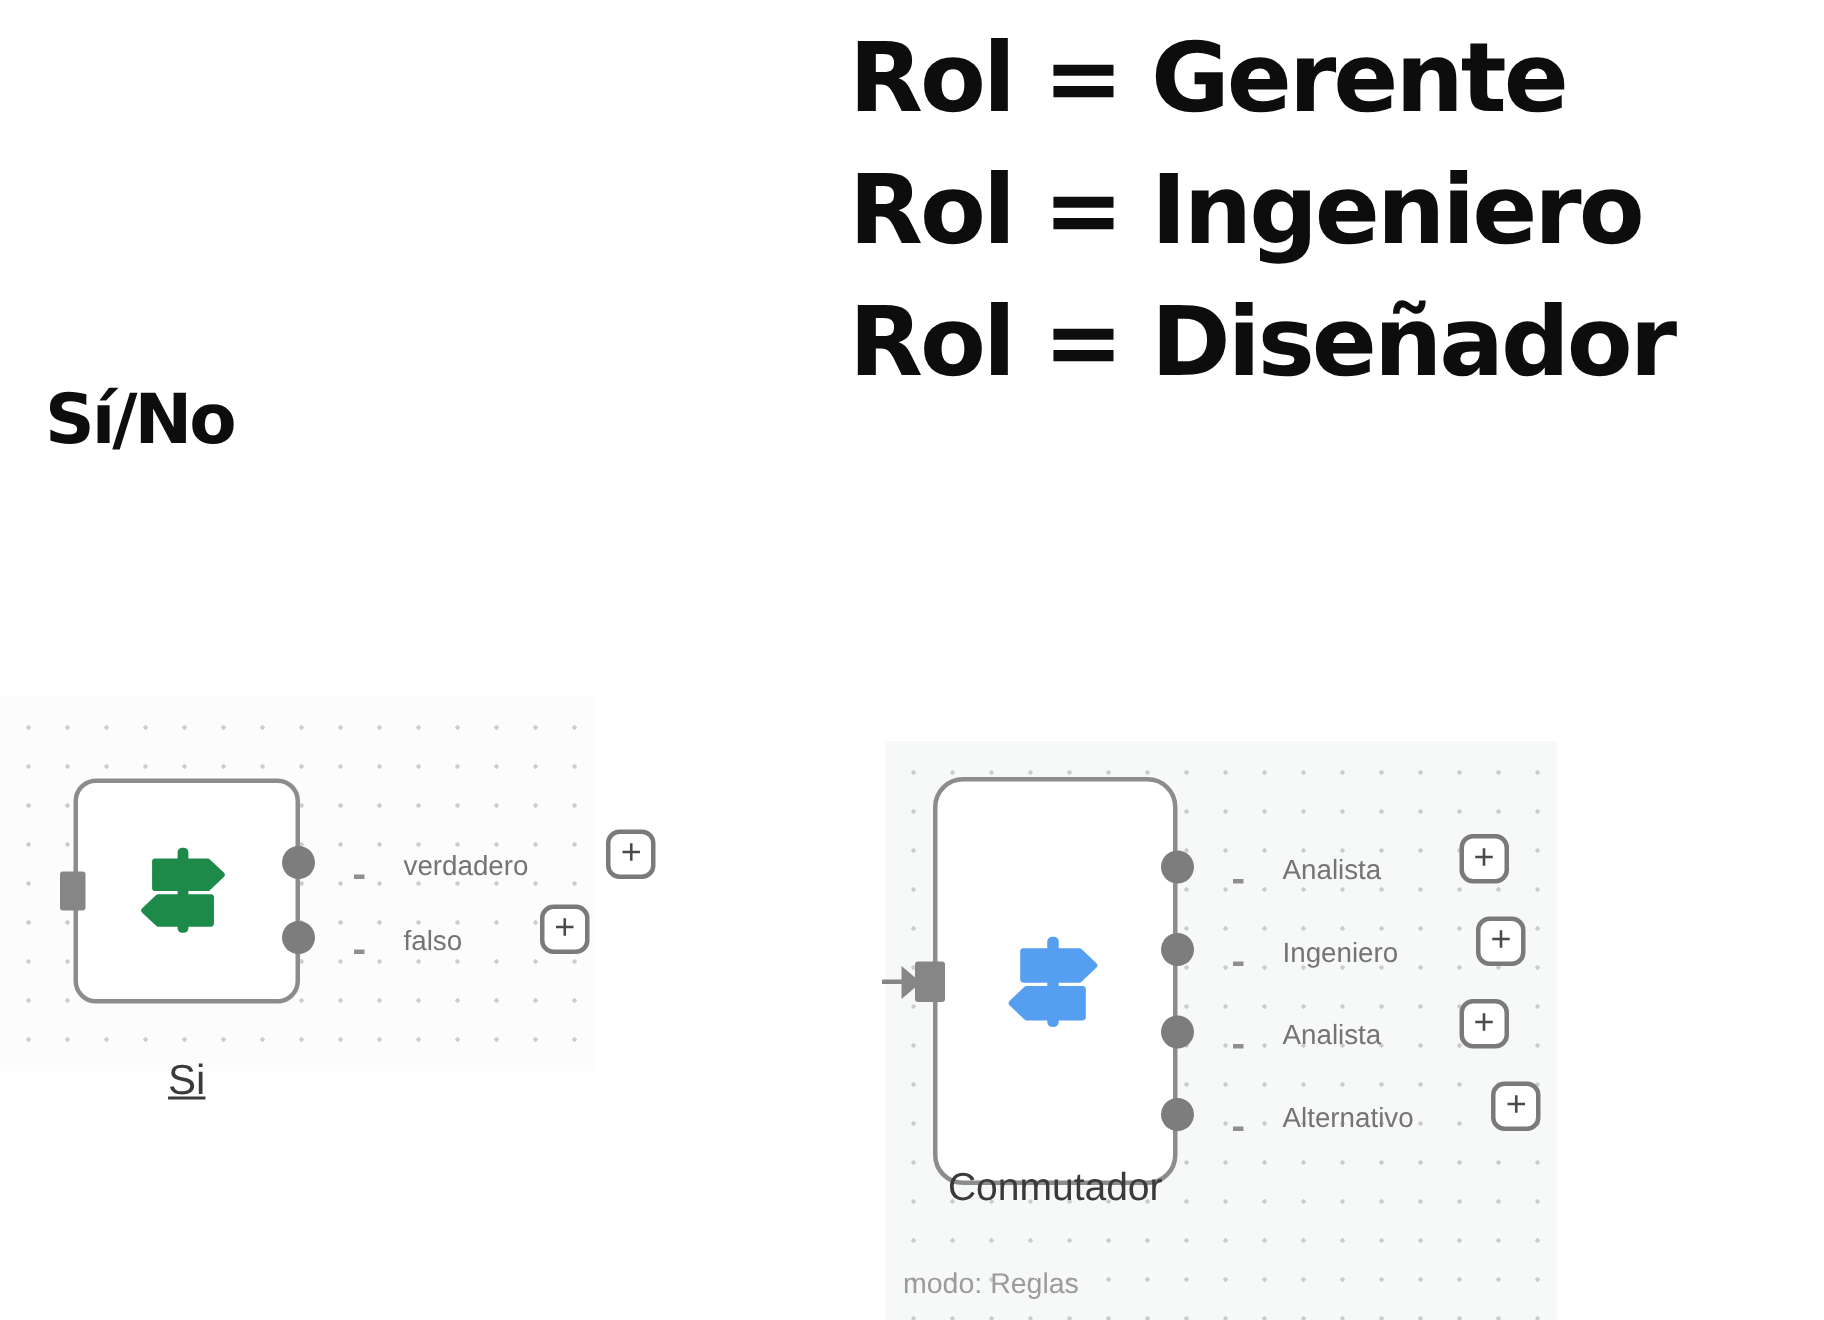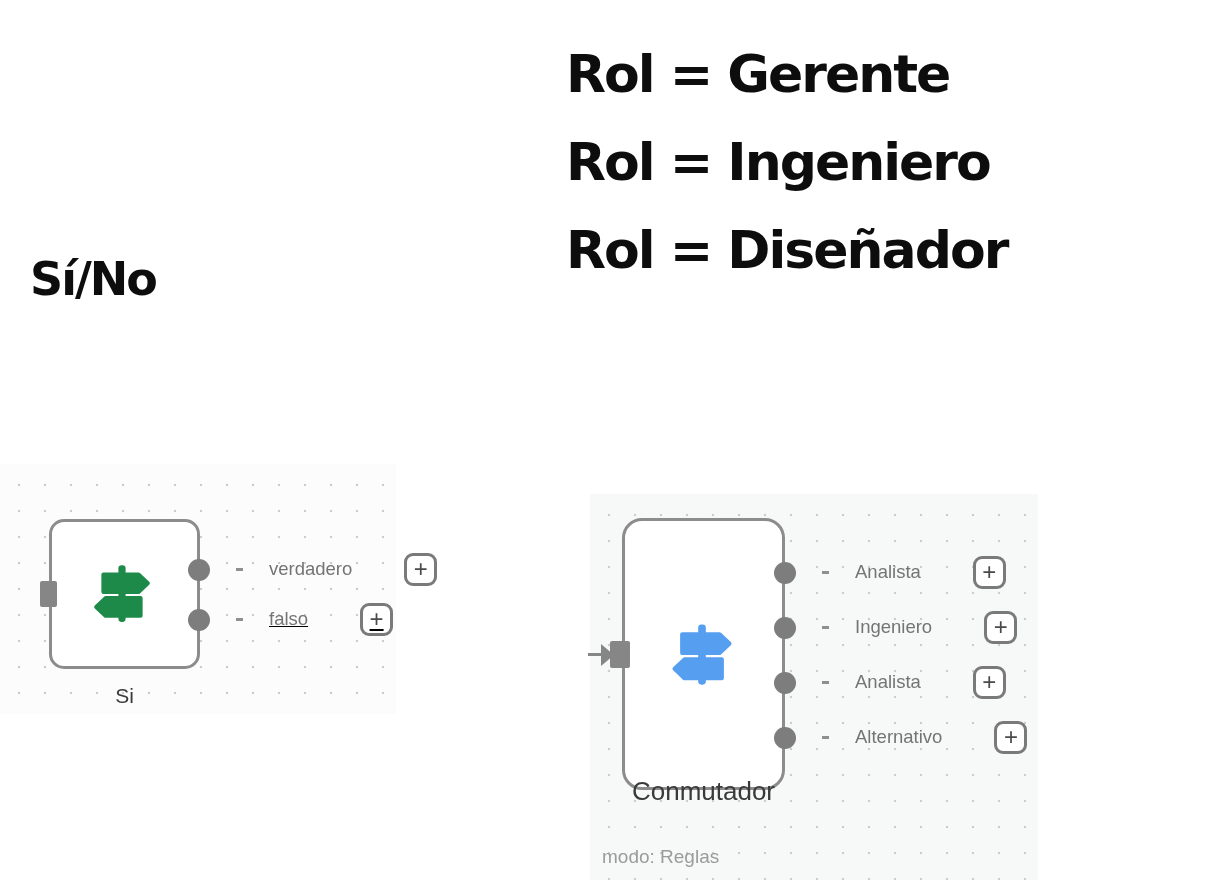--- a/index.html
+++ b/index.html
@@ -8,21 +8,21 @@
 
   
   .annotation {
     position: absolute;
     font-family: "DejaVu Sans", sans-serif;
     font-weight: bold;
     color: #0d0d0d;
     letter-spacing: -2px;
     white-space: nowrap;
   }
-  .annotation-rules { left: 566px; top: 30px; font-size: 52px; line-height: 88px; }
+  .annotation-rules { left: 566px; top: 9px; font-size: 64px; line-height: 88px; }
   .annotation-options { left: 30px; top: 222px; font-size: 46px; line-height: 115px; }
 
   
   .canvas-patch {
     position: absolute;
     background-image: radial-gradient(circle, #cccccc 1.3px, transparent 1.6px);
     background-size: 26px 26px;
     background-position: 6px 8px;
   }
   .canvas-left  { left: 0px;   top: 464px; width: 396px; height: 250px; background-color: #fcfcfc; }
@@ -64,21 +64,21 @@
     border-left: 13px solid #868686;
     margin-left: -2px;
   }
   .switch-input .input-square { width: 20px; height: 27px; margin-left: -4px; }
 
   
   .port-row {
     position: absolute;
     height: 33px;
     display: flex;
-    align-items: center;
+    align-items: flex-end;
     z-index: 3;
     gap: 26px;
   }
   .port-dot {
     width: 22px; height: 22px;
     border-radius: 50%;
     background: #7d7d7d;
     flex-shrink: 0;
   }
   .wire { height: 3px; background: #8f8f8f; }
@@ -107,21 +107,21 @@
   }
 
   
   .node-title {
     position: absolute;
     text-align: center;
     color: #3a3a3a;
     z-index: 2;
     white-space: nowrap;
   }
-  .if-node-title     { left: 49px;  top: 684px; width: 151px; font-size: 21px; }
+  .if-node-title     { left: 49px;  top: 704px; width: 151px; font-size: 28px; text-decoration: underline; }
   .switch-node-title { left: 602px; top: 776px; width: 203px; font-size: 26px; }
   .switch-node-subtitle {
     position: absolute; left: 602px; top: 846px; width: 203px;
     text-align: left; font-size: 19px; color: #9b9b9b; z-index: 2;
   }
 </style>
 </head>
 <body>
 
 <div class="annotation annotation-rules">
@@ -150,21 +150,21 @@
 <div class="input-square if-input"></div>
 
 <div class="port-row" style="left:188px; top:553px; width:166px;">
   <span class="port-dot"></span>
   <span class="wire wire-short"></span>
   <span class="port-label">verdadero</span>
   <span class="wire wire-grow"></span>
   <button class="plus-btn">+</button>
 </div>
 
-<div class="port-row" style="left:188px; top:603px; width:166px;text-decoration:underline;">
+<div class="port-row" style="left:188px; top:603px; width:166px;">
   <span class="port-dot"></span>
   <span class="wire wire-short"></span>
   <span class="port-label">falso</span>
   <span class="wire wire-grow"></span>
   <button class="plus-btn">+</button>
 </div>
 
 <div class="node-title if-node-title">Si</div>
 
 <div class="node-box switch-node-box"></div>

